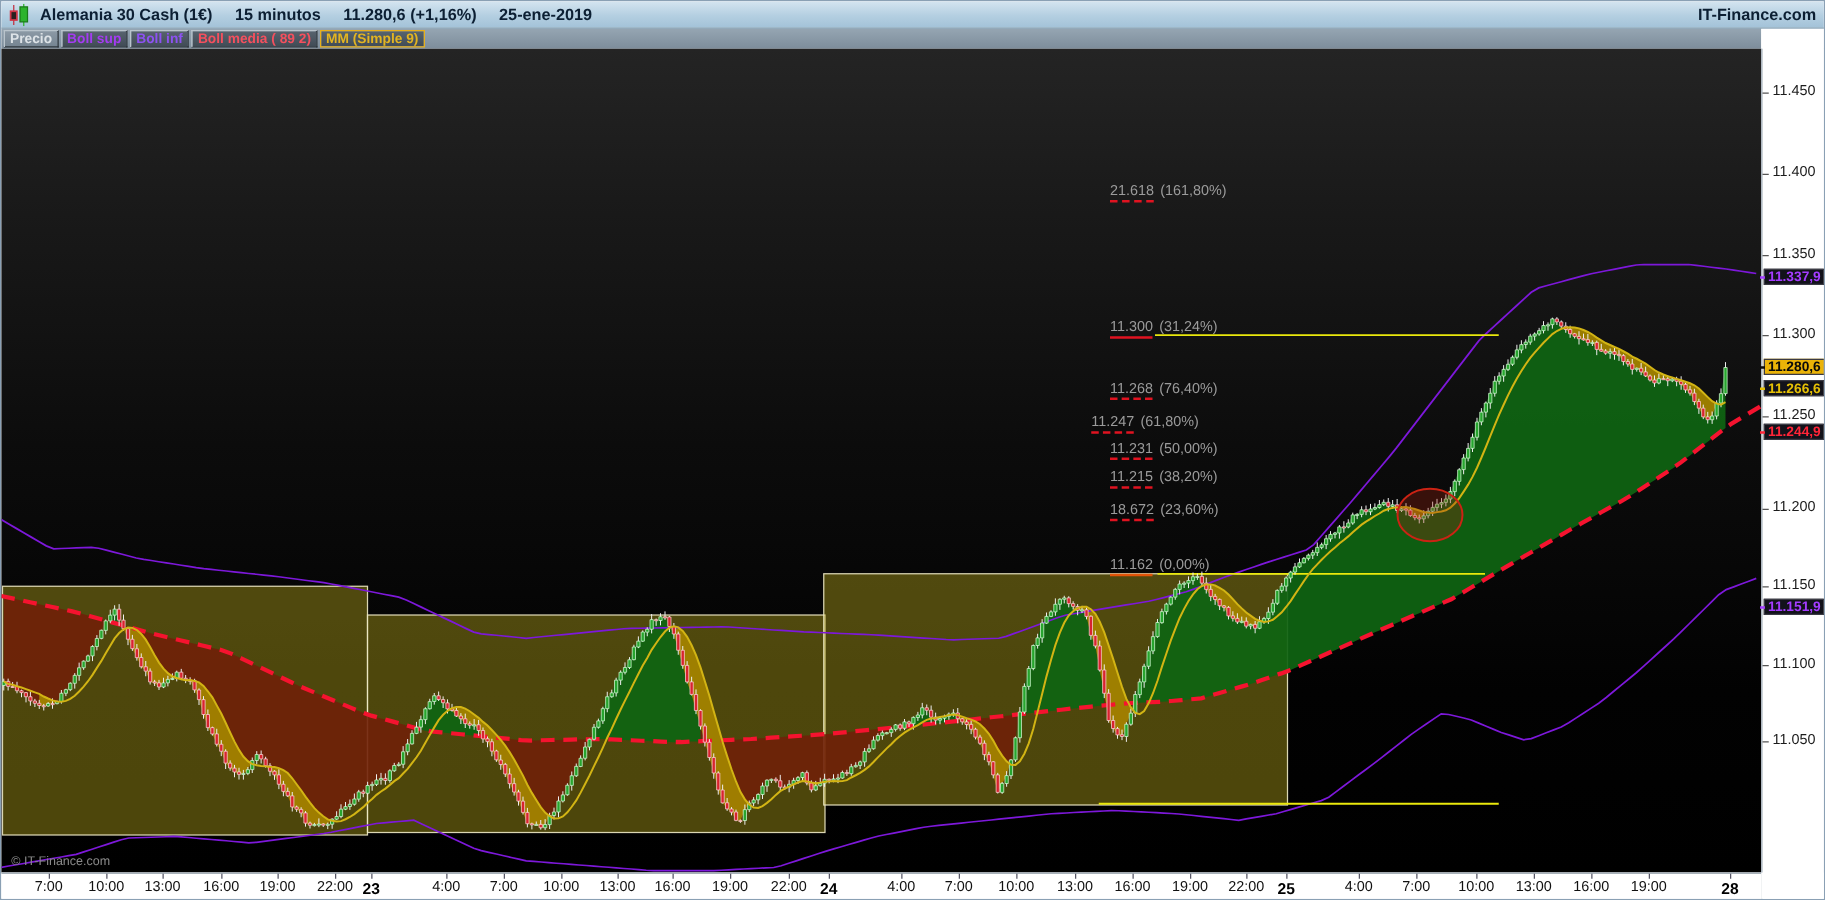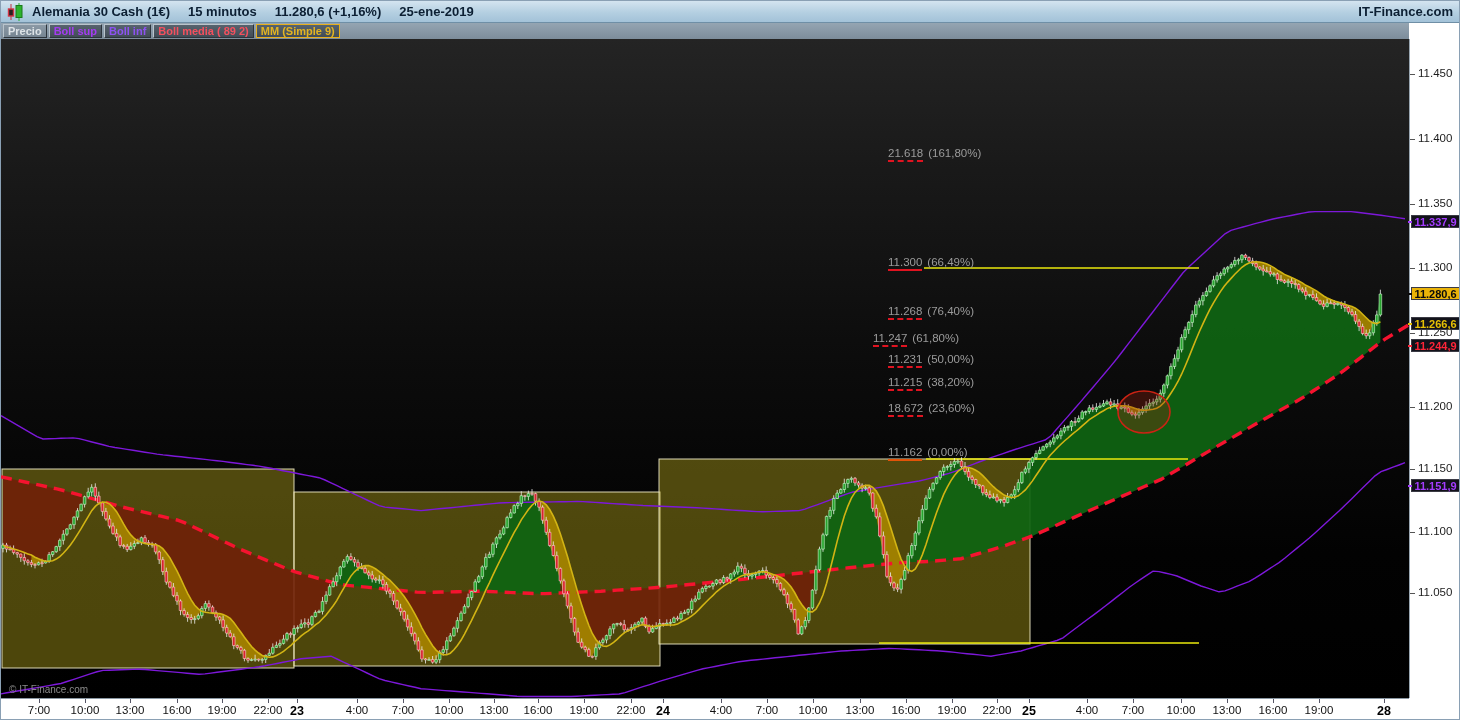--- a/index.html
+++ b/index.html
@@ -106,21 +106,21 @@
         <line x1="925" y1="420" x2="1187" y2="420" stroke="#eae80c" stroke-width="1.4"></line>
         <line x1="878" y1="604" x2="1198" y2="604" stroke="#eae80c" stroke-width="1.6"></line>
         <path d="M2.0,503.9L2.0,513.4M5.5,503.9L5.5,513.4M9.1,506.6L9.1,511.1M12.6,506.4L12.6,515.6M16.2,512.7L16.2,518.8M19.8,514.6L19.8,522.9M23.3,514.1L23.3,525.6M26.9,520.1L26.9,526.6M30.4,520.9L30.4,528.2M34.0,524.1L34.0,529.4M37.5,522.6L37.5,526.4M41.0,519.7L41.0,528.0M44.6,521.4L44.6,524.5M48.1,513.0L48.1,523.9M51.7,512.0L51.7,517.9M55.2,506.8L55.2,513.9M58.8,499.5L58.8,511.9M62.3,491.1L62.3,505.6M65.9,489.3L65.9,496.9M69.4,484.7L69.4,490.6M73.0,477.2L73.0,489.9M76.5,469.1L76.5,481.3M80.1,464.7L80.1,472.4M83.6,456.6L83.6,468.5M87.2,448.8L87.2,459.5M90.7,445.2L90.7,457.4M94.3,444.3L94.3,461.7M97.8,452.6L97.8,465.6M101.4,462.7L101.4,477.1M104.9,468.9L104.9,481.7M108.5,476.2L108.5,489.5M112.0,483.7L112.0,495.8M115.6,489.8L115.6,502.0M119.1,495.7L119.1,508.6M122.7,504.9L122.7,509.8M126.2,504.9L126.2,513.0M129.8,503.2L129.8,511.5M133.3,501.6L133.3,510.1M136.9,499.7L136.9,505.1M140.4,497.5L140.4,506.1M144.0,496.1L144.0,505.1M147.5,501.0L147.5,507.5M151.1,502.8L151.1,508.7M154.7,504.0L154.7,515.3M158.2,511.7L158.2,525.0M161.8,517.9L161.8,536.0M165.3,528.6L165.3,545.8M168.9,542.3L168.9,549.5M172.4,544.0L172.4,558.2M176.0,553.1L176.0,565.9M179.5,560.4L179.5,576.2M183.1,569.3L183.1,577.6M186.6,572.9L186.6,582.8M190.2,575.2L190.2,584.6M193.7,576.9L193.7,584.7M197.3,574.6L197.3,581.1M200.8,567.0L200.8,579.4M204.4,561.9L204.4,572.5M207.9,561.4L207.9,571.8M211.5,566.4L211.5,575.1M215.0,571.5L215.0,581.9M218.6,577.2L218.6,584.9M222.1,576.4L222.1,592.3M225.7,585.7L225.7,598.0M229.2,591.1L229.2,598.6M232.8,594.6L232.8,610.2M236.3,605.5L236.3,610.5M239.9,606.8L239.9,614.8M243.4,609.9L243.4,622.3M247.0,618.3L247.0,623.8M250.5,619.3L250.5,622.2M254.1,615.7L254.1,622.7M257.6,619.6L257.6,622.6M261.2,619.1L261.2,624.3M264.7,615.6L264.7,624.0M268.3,610.0L268.3,617.0M271.8,604.4L271.8,615.6M275.4,602.6L275.4,609.1M278.9,600.6L278.9,608.9M282.5,595.8L282.5,605.5M286.0,592.9L286.0,602.4M289.6,592.7L289.6,598.8M293.1,586.4L293.1,596.7M296.7,586.3L296.7,593.6M300.2,580.4L300.2,589.8M303.8,579.3L303.8,588.7M307.3,579.7L307.3,588.8M310.9,576.4L310.9,587.2M314.4,571.3L314.4,578.5M318.0,570.7L318.0,574.2M321.5,557.9L321.5,575.5M325.1,552.2L325.1,565.2M328.6,545.2L328.6,556.7M332.2,538.5L332.2,548.3M335.7,533.5L335.7,547.2M339.3,526.8L339.3,540.3M342.8,520.0L342.8,528.6M346.4,515.4L346.4,524.7M349.9,514.2L349.9,521.8M353.5,518.1L353.5,527.4M357.0,520.5L357.0,531.8M360.6,524.1L360.6,530.3M364.1,526.3L364.1,534.6M367.7,531.5L367.7,540.2M371.2,531.9L371.2,543.4M374.8,538.1L374.8,543.9M378.3,536.2L378.3,544.8M381.9,536.9L381.9,549.6M385.4,543.0L385.4,555.3M389.0,550.2L389.0,558.8M392.5,552.0L392.5,566.0M396.1,560.8L396.1,570.5M399.6,564.8L399.6,576.8M403.2,571.3L403.2,582.6M406.7,575.6L406.7,591.8M410.3,583.3L410.3,597.5M413.8,592.8L413.8,605.5M417.4,598.3L417.4,612.6M420.9,607.3L420.9,622.9M424.5,619.1L424.5,624.5M428.0,618.2L428.0,621.2M431.6,617.0L431.6,624.7M435.1,616.3L435.1,625.1M438.7,611.2L438.7,624.2M442.2,607.1L442.2,616.6M445.8,598.1L445.8,614.9M449.3,594.0L449.3,603.0M452.9,587.6L452.9,597.6M456.4,578.2L456.4,593.5M460.0,571.8L460.0,582.6M463.5,565.3L463.5,574.7M467.1,554.6L467.1,569.3M470.6,551.9L470.6,561.3M474.2,540.2L474.2,553.3M477.7,535.9L477.7,543.9M481.3,526.4L481.3,540.1M484.8,514.4L484.8,530.8M488.4,512.7L488.4,519.2M491.9,503.2L491.9,518.2M495.5,497.3L495.5,509.0M499.0,490.9L499.0,500.5M502.6,486.7L502.6,496.2M506.1,476.8L506.1,489.3M509.7,470.1L509.7,479.5M513.2,465.3L513.2,474.6M516.8,462.8L516.8,470.0M520.3,452.2L520.3,467.7M523.9,455.8L523.9,461.7M527.4,451.6L527.4,461.3M531.0,450.1L531.0,456.9M534.5,453.7L534.5,466.6M538.1,459.4L538.1,472.1M541.6,466.3L541.6,484.8M545.2,477.8L545.2,496.0M548.7,489.9L548.7,507.8M552.3,502.4L552.3,517.4M555.8,512.5L555.8,532.3M559.4,528.4L559.4,544.6M562.9,539.7L562.9,558.2M566.5,552.3L566.5,569.5M570.0,563.7L570.0,584.0M573.6,578.0L573.6,596.7M577.1,588.7L577.1,603.8M580.7,599.4L580.7,609.7M584.2,606.7L584.2,613.3M587.8,608.7L587.8,618.0M591.3,616.6L591.3,619.3M594.9,604.6L594.9,620.8M598.4,601.4L598.4,610.7M601.9,598.7L601.9,605.9M605.5,595.6L605.5,604.4M609.0,587.1L609.0,600.2M612.6,584.5L612.6,594.5M616.1,583.9L616.1,587.4M619.7,582.9L619.7,587.2M623.2,580.9L623.2,594.3M626.8,588.6L626.8,592.9M630.3,585.1L630.3,594.8M633.9,583.2L633.9,592.0M637.4,581.8L637.4,588.2M641.0,578.4L641.0,586.0M644.5,577.4L644.5,589.2M648.1,585.3L648.1,594.9M651.6,585.7L651.6,593.9M655.2,583.2L655.2,590.3M658.7,580.0L658.7,590.5M662.3,583.8L662.3,587.7M665.8,580.4L665.8,586.8M669.4,580.1L669.4,587.5M672.9,577.5L672.9,584.0M676.5,576.8L676.5,581.8M680.0,572.1L680.0,581.6M683.6,570.8L683.6,575.1M687.1,569.5L687.1,576.2M690.7,559.4L690.7,574.4M694.2,556.5L694.2,563.4M697.8,550.1L697.8,560.7M701.3,547.6L701.3,554.3M704.9,545.4L704.9,552.8M708.4,546.5L708.4,548.5M712.0,542.8L712.0,550.5M715.5,540.2L715.5,546.2M719.1,539.8L719.1,545.6M722.6,536.2L722.6,545.1M726.2,537.5L726.2,542.6M729.7,534.1L729.7,544.7M733.3,530.5L733.3,537.7M736.8,523.3L736.8,535.7M740.4,524.6L740.4,533.2M743.9,525.4L743.9,539.1M747.5,531.1L747.5,540.6M751.0,533.9L751.0,540.4M754.6,532.7L754.6,538.9M758.1,531.0L758.1,536.8M761.7,528.4L761.7,534.4M765.2,527.4L765.2,539.7M768.8,535.4L768.8,540.8M772.3,536.4L772.3,544.5M775.9,537.3L775.9,548.3M779.4,543.2L779.4,552.5M783.0,548.8L783.0,556.9M786.5,553.3L786.5,569.1M790.1,562.4L790.1,573.3M793.6,569.8L793.6,583.7M797.2,579.3L797.2,595.8M800.7,586.6L800.7,596.1M804.3,577.9L804.3,590.4M807.8,568.2L807.8,584.2M811.4,550.2L811.4,570.5M814.9,526.6L814.9,555.1M818.5,507.7L818.5,532.2M822.0,493.8L822.0,512.8M825.6,476.6L825.6,497.2M829.1,468.0L829.1,479.9M832.7,456.3L832.7,475.2M836.2,451.0L836.2,460.1M839.8,449.2L839.8,454.7M843.3,439.7L843.3,453.6M846.9,439.6L846.9,448.9M850.4,437.6L850.4,443.7M854.0,438.0L854.0,446.9M857.5,442.0L857.5,448.6M861.1,444.3L861.1,453.2M864.6,445.7L864.6,451.4M868.2,446.9L868.2,456.5M871.7,453.3L871.7,472.8M875.3,465.5L875.3,479.7M878.8,473.5L878.8,498.3M882.4,492.5L882.4,519.5M885.9,512.3L885.9,539.2M889.5,533.4L889.5,547.1M893.0,542.5L893.0,552.0M896.6,544.7L896.6,553.1M900.1,538.8L900.1,554.5M903.7,527.8L903.7,541.6M907.2,513.8L907.2,534.6M910.8,503.9L910.8,519.5M914.3,492.0L914.3,511.2M917.9,478.0L917.9,496.3M921.4,466.0L921.4,484.3M925.0,456.2L925.0,471.2M928.5,447.9L928.5,460.0M932.1,443.2L932.1,452.6M935.6,438.0L935.6,445.4M939.2,431.3L939.2,440.8M942.7,425.4L942.7,436.5M946.3,426.0L946.3,431.4M949.8,422.1L949.8,431.5M953.4,419.0L953.4,428.8M956.9,419.8L956.9,424.9M960.5,418.2L960.5,429.2M964.0,423.0L964.0,435.8M967.6,428.7L967.6,441.9M971.1,436.1L971.1,444.9M974.7,439.8L974.7,449.0M978.2,445.0L978.2,450.1M981.8,445.9L981.8,456.5M985.3,450.0L985.3,458.2M988.9,451.6L988.9,460.2M992.4,454.3L992.4,459.6M996.0,454.9L996.0,463.7M999.5,459.9L999.5,464.4M1003.1,457.8L1003.1,467.6M1006.6,454.0L1006.6,464.3M1010.2,454.5L1010.2,460.1M1013.7,446.8L1013.7,460.1M1017.3,440.3L1017.3,453.2M1020.8,432.5L1020.8,445.0M1024.4,427.4L1024.4,435.2M1027.9,422.2L1027.9,434.1M1031.5,417.6L1031.5,427.0M1035.0,411.4L1035.0,420.8M1038.6,407.8L1038.6,415.3M1042.1,406.6L1042.1,411.7M1045.7,403.9L1045.7,409.4M1049.2,400.9L1049.2,408.2M1052.8,394.9L1052.8,405.8M1056.3,395.1L1056.3,400.4M1059.9,389.0L1059.9,400.3M1063.4,385.9L1063.4,394.4M1067.0,386.5L1067.0,391.7M1070.5,381.0L1070.5,391.9M1074.1,378.0L1074.1,387.1M1077.6,376.4L1077.6,383.6M1081.2,371.1L1081.2,380.8M1084.7,371.5L1084.7,376.3M1088.3,366.0L1088.3,374.8M1091.8,365.4L1091.8,373.1M1095.4,364.1L1095.4,373.1M1098.9,363.7L1098.9,369.1M1102.5,361.0L1102.5,367.9M1106.0,360.6L1106.0,365.8M1109.6,359.4L1109.6,370.2M1113.1,361.0L1113.1,368.0M1116.7,360.2L1116.7,371.5M1120.2,366.0L1120.2,370.6M1123.8,363.5L1123.8,373.3M1127.3,365.2L1127.3,374.5M1130.9,371.3L1130.9,377.2M1134.4,372.7L1134.4,379.7M1138.0,369.1L1138.0,379.4M1141.5,367.3L1141.5,375.7M1145.1,362.3L1145.1,373.8M1148.6,360.1L1148.6,370.3M1152.2,359.5L1152.2,367.5M1155.7,356.6L1155.7,366.1M1159.3,350.5L1159.3,363.5M1162.8,344.5L1162.8,357.9M1166.4,335.5L1166.4,349.4M1169.9,324.3L1169.9,340.4M1173.5,315.4L1173.5,330.1M1177.0,307.8L1177.0,322.6M1180.6,295.2L1180.6,313.4M1184.1,287.5L1184.1,301.2M1187.7,282.2L1187.7,294.9M1191.2,271.4L1191.2,288.0M1194.8,261.9L1194.8,278.3M1198.3,258.8L1198.3,268.6M1201.9,253.1L1201.9,266.4M1205.4,248.5L1205.4,257.8M1209.0,245.4L1209.0,253.7M1212.5,236.8L1212.5,248.5M1216.1,233.2L1216.1,243.6M1219.6,232.5L1219.6,239.9M1223.2,228.0L1223.2,236.8M1226.7,226.9L1226.7,233.5M1230.3,223.3L1230.3,229.6M1233.8,217.9L1233.8,227.7M1237.4,218.9L1237.4,225.6M1240.9,215.1L1240.9,223.9M1244.5,214.7L1244.5,221.0M1248.0,217.3L1248.0,223.3M1251.6,218.8L1251.6,227.2M1255.1,221.5L1255.1,231.2M1258.7,227.3L1258.7,231.8M1262.2,226.0L1262.2,236.6M1265.8,227.9L1265.8,233.5M1269.3,228.1L1269.3,237.6M1272.9,233.2L1272.9,237.8M1276.4,233.5L1276.4,245.1M1280.0,236.1L1280.0,242.6M1283.5,240.3L1283.5,244.8M1287.1,239.8L1287.1,248.0M1290.6,239.0L1290.6,248.8M1294.2,240.9L1294.2,249.7M1297.7,244.3L1297.7,253.3M1301.3,248.2L1301.3,254.4M1304.8,248.1L1304.8,260.6M1308.4,255.0L1308.4,258.3M1311.9,251.3L1311.9,261.1M1315.5,254.3L1315.5,262.6M1319.0,260.6L1319.0,266.2M1322.6,261.3L1322.6,270.5M1326.1,259.8L1326.1,268.4M1329.7,260.7L1329.7,265.0M1333.2,261.0L1333.2,269.9M1336.8,262.7L1336.8,266.7M1340.3,262.4L1340.3,270.0M1343.9,262.0L1343.9,272.8M1347.4,267.1L1347.4,275.3M1351.0,269.7L1351.0,277.5M1354.5,272.0L1354.5,285.1M1358.1,280.0L1358.1,292.1M1361.6,284.7L1361.6,296.3M1365.2,290.5L1365.2,299.8M1368.7,290.2L1368.7,300.1M1372.3,281.2L1372.3,296.5M1375.8,271.7L1375.8,286.8M1379.4,250.7L1379.4,277.6" stroke="#eeeeee" stroke-width="0.8" fill="none"></path>
         <path d="M0.7,506.1h2.6v3.3h-2.6ZM36.2,523.8h2.6v2.0h-2.6ZM43.3,522.2h2.6v1.7h-2.6ZM46.8,515.6h2.6v6.6h-2.6ZM50.4,512.7h2.6v2.9h-2.6ZM53.9,507.6h2.6v5.1h-2.6ZM57.5,501.3h2.6v6.3h-2.6ZM61.0,495.2h2.6v6.1h-2.6ZM64.6,489.9h2.6v5.3h-2.6ZM68.1,485.7h2.6v4.2h-2.6ZM71.7,478.2h2.6v7.5h-2.6ZM75.2,471.8h2.6v6.4h-2.6ZM78.8,465.2h2.6v6.5h-2.6ZM82.3,457.7h2.6v7.6h-2.6ZM85.9,453.1h2.6v4.6h-2.6ZM89.4,448.3h2.6v4.8h-2.6ZM128.5,507.3h2.6v3.3h-2.6ZM132.0,504.5h2.6v2.8h-2.6ZM135.6,503.7h2.6v0.9h-2.6ZM139.1,498.7h2.6v5.0h-2.6ZM192.4,579.7h2.6v0.9h-2.6ZM196.0,576.7h2.6v3.0h-2.6ZM199.5,569.4h2.6v7.3h-2.6ZM203.1,564.6h2.6v4.8h-2.6ZM249.2,620.6h2.6v0.9h-2.6ZM252.8,620.2h2.6v0.9h-2.6ZM259.9,620.4h2.6v0.9h-2.6ZM263.4,616.3h2.6v4.1h-2.6ZM267.0,614.2h2.6v2.1h-2.6ZM270.5,608.3h2.6v5.9h-2.6ZM274.1,606.3h2.6v2.1h-2.6ZM277.6,604.4h2.6v1.8h-2.6ZM281.2,600.2h2.6v4.2h-2.6ZM284.7,594.5h2.6v5.8h-2.6ZM291.8,589.4h2.6v6.2h-2.6ZM295.4,588.5h2.6v1.0h-2.6ZM298.9,585.0h2.6v3.5h-2.6ZM302.5,583.7h2.6v1.3h-2.6ZM309.6,577.6h2.6v7.8h-2.6ZM313.1,573.4h2.6v4.2h-2.6ZM316.7,572.4h2.6v1.0h-2.6ZM320.2,562.4h2.6v10.0h-2.6ZM323.8,556.1h2.6v6.3h-2.6ZM327.3,547.7h2.6v8.4h-2.6ZM330.9,542.8h2.6v4.9h-2.6ZM334.4,536.7h2.6v6.0h-2.6ZM338.0,528.0h2.6v8.7h-2.6ZM341.5,522.3h2.6v5.7h-2.6ZM345.1,517.6h2.6v4.6h-2.6ZM377.0,540.8h2.6v0.9h-2.6ZM426.7,620.5h2.6v0.9h-2.6ZM433.8,620.6h2.6v2.6h-2.6ZM437.4,613.4h2.6v7.3h-2.6ZM440.9,610.6h2.6v2.8h-2.6ZM444.5,601.8h2.6v8.8h-2.6ZM448.0,596.9h2.6v4.9h-2.6ZM451.6,589.2h2.6v7.6h-2.6ZM455.1,581.6h2.6v7.7h-2.6ZM458.7,574.1h2.6v7.5h-2.6ZM462.2,567.6h2.6v6.6h-2.6ZM465.8,558.6h2.6v9.0h-2.6ZM469.3,552.4h2.6v6.2h-2.6ZM472.9,542.8h2.6v9.6h-2.6ZM476.4,537.7h2.6v5.1h-2.6ZM480.0,527.9h2.6v9.8h-2.6ZM483.5,518.4h2.6v9.5h-2.6ZM487.1,515.3h2.6v3.1h-2.6ZM490.6,505.1h2.6v10.2h-2.6ZM494.2,498.8h2.6v6.3h-2.6ZM497.7,495.0h2.6v3.8h-2.6ZM501.3,488.8h2.6v6.2h-2.6ZM504.8,478.6h2.6v10.1h-2.6ZM508.4,473.9h2.6v4.7h-2.6ZM511.9,466.6h2.6v7.3h-2.6ZM515.5,464.4h2.6v2.3h-2.6ZM519.0,456.7h2.6v7.7h-2.6ZM526.1,454.4h2.6v3.0h-2.6ZM593.6,608.7h2.6v8.7h-2.6ZM597.1,603.4h2.6v5.3h-2.6ZM600.6,600.9h2.6v2.5h-2.6ZM604.2,596.6h2.6v4.3h-2.6ZM607.7,589.8h2.6v6.8h-2.6ZM611.3,585.1h2.6v4.7h-2.6ZM614.8,584.4h2.6v0.9h-2.6ZM629.0,588.4h2.6v2.4h-2.6ZM632.6,585.3h2.6v3.1h-2.6ZM636.1,583.1h2.6v2.3h-2.6ZM639.7,579.1h2.6v3.9h-2.6ZM650.3,589.6h2.6v3.4h-2.6ZM653.9,587.6h2.6v2.0h-2.6ZM657.4,584.4h2.6v3.1h-2.6ZM664.5,584.1h2.6v1.0h-2.6ZM668.1,583.4h2.6v0.9h-2.6ZM671.6,579.0h2.6v4.4h-2.6ZM678.7,574.4h2.6v5.5h-2.6ZM682.3,573.3h2.6v1.1h-2.6ZM685.8,570.5h2.6v2.8h-2.6ZM689.4,562.1h2.6v8.4h-2.6ZM692.9,560.0h2.6v2.1h-2.6ZM696.5,553.1h2.6v6.9h-2.6ZM700.0,549.4h2.6v3.7h-2.6ZM703.6,547.2h2.6v2.3h-2.6ZM707.1,547.1h2.6v0.9h-2.6ZM710.7,544.5h2.6v2.6h-2.6ZM714.2,540.9h2.6v3.6h-2.6ZM721.3,538.5h2.6v5.1h-2.6ZM728.4,534.9h2.6v5.1h-2.6ZM732.0,533.0h2.6v2.0h-2.6ZM735.5,527.2h2.6v5.8h-2.6ZM749.7,535.7h2.6v1.4h-2.6ZM753.3,534.0h2.6v1.6h-2.6ZM756.8,532.3h2.6v1.8h-2.6ZM760.4,531.4h2.6v0.9h-2.6ZM799.4,587.7h2.6v7.2h-2.6ZM803.0,581.5h2.6v6.3h-2.6ZM806.5,568.9h2.6v12.6h-2.6ZM810.1,551.2h2.6v17.7h-2.6ZM813.6,530.6h2.6v20.6h-2.6ZM817.2,510.1h2.6v20.5h-2.6ZM820.7,495.8h2.6v14.3h-2.6ZM824.3,477.4h2.6v18.4h-2.6ZM827.8,471.3h2.6v6.1h-2.6ZM831.4,459.4h2.6v11.9h-2.6ZM834.9,454.1h2.6v5.4h-2.6ZM838.5,450.5h2.6v3.6h-2.6ZM842.0,444.4h2.6v6.1h-2.6ZM845.6,440.4h2.6v4.0h-2.6ZM849.1,439.3h2.6v1.1h-2.6ZM863.3,448.8h2.6v0.9h-2.6ZM898.8,540.4h2.6v9.8h-2.6ZM902.4,531.5h2.6v8.9h-2.6ZM905.9,516.6h2.6v14.8h-2.6ZM909.5,506.5h2.6v10.2h-2.6ZM913.0,494.0h2.6v12.5h-2.6ZM916.6,481.7h2.6v12.3h-2.6ZM920.1,470.3h2.6v11.4h-2.6ZM923.7,459.0h2.6v11.3h-2.6ZM927.2,450.3h2.6v8.8h-2.6ZM930.8,444.3h2.6v6.0h-2.6ZM934.3,438.7h2.6v5.6h-2.6ZM937.9,432.5h2.6v6.2h-2.6ZM941.4,428.2h2.6v4.3h-2.6ZM945.0,427.5h2.6v0.9h-2.6ZM948.5,425.4h2.6v2.1h-2.6ZM952.1,422.4h2.6v3.1h-2.6ZM955.6,422.1h2.6v0.9h-2.6ZM991.1,458.0h2.6v0.9h-2.6ZM998.2,460.5h2.6v1.3h-2.6ZM1005.3,458.4h2.6v5.2h-2.6ZM1008.9,455.8h2.6v2.6h-2.6ZM1012.4,450.7h2.6v5.1h-2.6ZM1016.0,443.6h2.6v7.1h-2.6ZM1019.5,433.3h2.6v10.3h-2.6ZM1023.1,429.9h2.6v3.4h-2.6ZM1026.6,423.4h2.6v6.5h-2.6ZM1030.2,418.7h2.6v4.7h-2.6ZM1033.7,414.5h2.6v4.1h-2.6ZM1037.3,411.2h2.6v3.3h-2.6ZM1040.8,407.7h2.6v3.5h-2.6ZM1044.4,405.1h2.6v2.6h-2.6ZM1047.9,403.1h2.6v2.0h-2.6ZM1051.5,398.9h2.6v4.2h-2.6ZM1055.0,396.8h2.6v2.1h-2.6ZM1058.6,392.0h2.6v4.7h-2.6ZM1062.1,388.5h2.6v3.6h-2.6ZM1065.7,387.4h2.6v1.1h-2.6ZM1069.2,382.5h2.6v4.9h-2.6ZM1076.3,379.4h2.6v3.2h-2.6ZM1079.9,372.9h2.6v6.5h-2.6ZM1083.4,372.5h2.6v0.9h-2.6ZM1087.0,368.8h2.6v3.7h-2.6ZM1094.1,368.2h2.6v2.2h-2.6ZM1097.6,367.0h2.6v1.2h-2.6ZM1101.2,364.7h2.6v2.3h-2.6ZM1104.7,362.8h2.6v1.9h-2.6ZM1111.8,364.8h2.6v1.3h-2.6ZM1118.9,368.1h2.6v1.3h-2.6ZM1136.7,373.6h2.6v2.5h-2.6ZM1140.2,370.0h2.6v3.6h-2.6ZM1143.8,366.9h2.6v3.1h-2.6ZM1147.3,364.3h2.6v2.6h-2.6ZM1150.9,363.0h2.6v1.3h-2.6ZM1154.4,360.2h2.6v2.7h-2.6ZM1158.0,354.3h2.6v5.9h-2.6ZM1161.5,346.0h2.6v8.3h-2.6ZM1165.1,336.8h2.6v9.3h-2.6ZM1168.6,327.4h2.6v9.3h-2.6ZM1172.2,319.7h2.6v7.8h-2.6ZM1175.7,310.8h2.6v8.9h-2.6ZM1179.3,298.6h2.6v12.2h-2.6ZM1182.8,290.7h2.6v7.8h-2.6ZM1186.4,283.4h2.6v7.3h-2.6ZM1189.9,275.6h2.6v7.8h-2.6ZM1193.5,266.0h2.6v9.6h-2.6ZM1197.0,261.8h2.6v4.2h-2.6ZM1200.6,256.5h2.6v5.3h-2.6ZM1204.1,252.4h2.6v4.1h-2.6ZM1207.7,246.8h2.6v5.6h-2.6ZM1211.2,240.9h2.6v5.9h-2.6ZM1214.8,236.7h2.6v4.3h-2.6ZM1218.3,234.7h2.6v1.9h-2.6ZM1221.9,229.9h2.6v4.8h-2.6ZM1225.4,228.2h2.6v1.7h-2.6ZM1229.0,225.5h2.6v2.7h-2.6ZM1232.5,221.4h2.6v4.1h-2.6ZM1236.1,220.8h2.6v0.9h-2.6ZM1239.6,216.1h2.6v4.6h-2.6ZM1271.6,234.9h2.6v0.9h-2.6ZM1285.8,242.3h2.6v1.3h-2.6ZM1307.1,255.6h2.6v0.9h-2.6ZM1324.8,263.9h2.6v3.5h-2.6ZM1335.5,264.3h2.6v1.3h-2.6ZM1367.4,293.8h2.6v3.0h-2.6ZM1371.0,283.5h2.6v10.3h-2.6ZM1374.5,275.9h2.6v7.5h-2.6ZM1378.1,255.0h2.6v20.9h-2.6Z" fill="#27a52e" stroke="#d2f8d2" stroke-width="0.6"></path>
         <path d="M4.3,506.1h2.6v4.0h-2.6ZM7.8,510.1h2.6v0.9h-2.6ZM11.3,510.2h2.6v3.4h-2.6ZM14.9,513.6h2.6v1.5h-2.6ZM18.4,515.1h2.6v3.3h-2.6ZM22.0,518.4h2.6v3.4h-2.6ZM25.6,521.8h2.6v1.8h-2.6ZM29.1,523.6h2.6v1.8h-2.6ZM32.7,525.5h2.6v0.9h-2.6ZM39.8,523.8h2.6v0.9h-2.6ZM93.0,448.3h2.6v8.8h-2.6ZM96.5,457.1h2.6v6.8h-2.6ZM100.1,463.9h2.6v8.5h-2.6ZM103.6,472.4h2.6v7.5h-2.6ZM107.2,480.0h2.6v7.1h-2.6ZM110.7,487.0h2.6v7.4h-2.6ZM114.3,494.4h2.6v3.5h-2.6ZM117.8,497.9h2.6v8.6h-2.6ZM121.4,506.5h2.6v0.9h-2.6ZM124.9,507.3h2.6v3.3h-2.6ZM142.7,498.7h2.6v4.9h-2.6ZM146.2,503.6h2.6v1.6h-2.6ZM149.8,505.2h2.6v0.9h-2.6ZM153.3,505.4h2.6v7.5h-2.6ZM156.9,513.0h2.6v7.7h-2.6ZM160.5,520.7h2.6v11.9h-2.6ZM164.0,532.6h2.6v10.5h-2.6ZM167.6,543.1h2.6v5.1h-2.6ZM171.1,548.1h2.6v8.3h-2.6ZM174.7,556.4h2.6v5.6h-2.6ZM178.2,562.0h2.6v9.5h-2.6ZM181.8,571.5h2.6v3.9h-2.6ZM185.3,575.5h2.6v3.1h-2.6ZM188.9,578.5h2.6v2.0h-2.6ZM206.6,564.6h2.6v3.5h-2.6ZM210.2,568.1h2.6v5.6h-2.6ZM213.7,573.6h2.6v4.4h-2.6ZM217.3,578.0h2.6v2.9h-2.6ZM220.8,580.9h2.6v7.5h-2.6ZM224.4,588.4h2.6v5.7h-2.6ZM227.9,594.1h2.6v3.6h-2.6ZM231.5,597.7h2.6v8.9h-2.6ZM235.0,606.6h2.6v1.8h-2.6ZM238.6,608.5h2.6v2.8h-2.6ZM242.1,611.3h2.6v8.2h-2.6ZM245.7,619.5h2.6v1.7h-2.6ZM256.3,620.2h2.6v0.9h-2.6ZM288.3,594.5h2.6v1.2h-2.6ZM306.0,583.7h2.6v1.7h-2.6ZM348.6,517.6h2.6v3.0h-2.6ZM352.2,520.6h2.6v2.6h-2.6ZM355.7,523.3h2.6v4.8h-2.6ZM359.3,528.1h2.6v1.3h-2.6ZM362.8,529.4h2.6v4.4h-2.6ZM366.4,533.8h2.6v2.2h-2.6ZM369.9,536.0h2.6v3.9h-2.6ZM373.5,540.0h2.6v1.2h-2.6ZM380.6,540.8h2.6v4.6h-2.6ZM384.1,545.4h2.6v6.7h-2.6ZM387.7,552.0h2.6v2.3h-2.6ZM391.2,554.4h2.6v7.5h-2.6ZM394.8,561.8h2.6v7.1h-2.6ZM398.3,569.0h2.6v3.6h-2.6ZM401.9,572.5h2.6v7.7h-2.6ZM405.4,580.2h2.6v7.7h-2.6ZM409.0,587.9h2.6v6.7h-2.6ZM412.5,594.6h2.6v7.3h-2.6ZM416.1,601.9h2.6v9.0h-2.6ZM419.6,610.9h2.6v9.1h-2.6ZM423.2,620.0h2.6v0.9h-2.6ZM430.3,620.5h2.6v2.7h-2.6ZM522.6,456.7h2.6v0.9h-2.6ZM529.7,454.4h2.6v0.9h-2.6ZM533.2,454.6h2.6v7.6h-2.6ZM536.8,462.2h2.6v6.0h-2.6ZM540.3,468.2h2.6v13.0h-2.6ZM543.9,481.2h2.6v12.1h-2.6ZM547.4,493.3h2.6v13.2h-2.6ZM551.0,506.5h2.6v10.0h-2.6ZM554.5,516.6h2.6v12.8h-2.6ZM558.1,529.4h2.6v12.5h-2.6ZM561.6,541.8h2.6v12.9h-2.6ZM565.2,554.8h2.6v12.2h-2.6ZM568.7,567.0h2.6v12.4h-2.6ZM572.3,579.4h2.6v13.6h-2.6ZM575.8,593.0h2.6v10.3h-2.6ZM579.4,603.2h2.6v4.9h-2.6ZM582.9,608.2h2.6v2.5h-2.6ZM586.5,610.6h2.6v6.7h-2.6ZM590.0,617.3h2.6v0.9h-2.6ZM618.4,584.4h2.6v1.1h-2.6ZM621.9,585.6h2.6v5.1h-2.6ZM625.5,590.6h2.6v0.9h-2.6ZM643.2,579.1h2.6v8.3h-2.6ZM646.8,587.4h2.6v5.5h-2.6ZM661.0,584.4h2.6v0.9h-2.6ZM675.2,579.0h2.6v0.9h-2.6ZM717.8,540.9h2.6v2.7h-2.6ZM724.9,538.5h2.6v1.5h-2.6ZM739.1,527.2h2.6v2.0h-2.6ZM742.6,529.2h2.6v5.5h-2.6ZM746.2,534.7h2.6v2.4h-2.6ZM763.9,531.4h2.6v4.6h-2.6ZM767.5,536.0h2.6v2.5h-2.6ZM771.0,538.5h2.6v2.1h-2.6ZM774.6,540.5h2.6v3.9h-2.6ZM778.1,544.4h2.6v6.3h-2.6ZM781.7,550.7h2.6v4.9h-2.6ZM785.2,555.6h2.6v9.1h-2.6ZM788.8,564.7h2.6v5.7h-2.6ZM792.3,570.4h2.6v10.5h-2.6ZM795.9,580.9h2.6v14.0h-2.6ZM852.7,439.3h2.6v4.6h-2.6ZM856.2,443.9h2.6v2.2h-2.6ZM859.8,446.2h2.6v3.0h-2.6ZM866.9,448.8h2.6v5.3h-2.6ZM870.4,454.0h2.6v15.3h-2.6ZM874.0,469.3h2.6v8.5h-2.6ZM877.5,477.8h2.6v19.2h-2.6ZM881.1,497.0h2.6v18.6h-2.6ZM884.6,515.6h2.6v21.8h-2.6ZM888.2,537.4h2.6v6.4h-2.6ZM891.7,543.9h2.6v5.0h-2.6ZM895.3,548.8h2.6v1.4h-2.6ZM959.2,422.1h2.6v5.4h-2.6ZM962.7,427.5h2.6v5.0h-2.6ZM966.3,432.5h2.6v5.6h-2.6ZM969.8,438.1h2.6v2.5h-2.6ZM973.4,440.5h2.6v5.1h-2.6ZM976.9,445.7h2.6v1.2h-2.6ZM980.5,446.9h2.6v6.8h-2.6ZM984.0,453.7h2.6v1.9h-2.6ZM987.6,455.7h2.6v2.9h-2.6ZM994.7,458.0h2.6v3.9h-2.6ZM1001.8,460.5h2.6v3.1h-2.6ZM1072.8,382.5h2.6v0.9h-2.6ZM1090.5,368.8h2.6v1.6h-2.6ZM1108.3,362.8h2.6v3.3h-2.6ZM1115.4,364.8h2.6v4.6h-2.6ZM1122.5,368.1h2.6v1.0h-2.6ZM1126.0,369.1h2.6v4.3h-2.6ZM1129.6,373.4h2.6v1.8h-2.6ZM1133.1,375.2h2.6v1.0h-2.6ZM1243.2,216.1h2.6v2.4h-2.6ZM1246.7,218.5h2.6v3.4h-2.6ZM1250.3,221.9h2.6v2.7h-2.6ZM1253.8,224.6h2.6v3.4h-2.6ZM1257.4,228.0h2.6v2.1h-2.6ZM1260.9,230.1h2.6v1.9h-2.6ZM1264.5,232.0h2.6v0.9h-2.6ZM1268.0,232.7h2.6v2.4h-2.6ZM1275.1,234.9h2.6v5.6h-2.6ZM1278.7,240.5h2.6v1.4h-2.6ZM1282.2,241.8h2.6v1.7h-2.6ZM1289.3,242.3h2.6v2.2h-2.6ZM1292.9,244.5h2.6v1.0h-2.6ZM1296.4,245.5h2.6v4.7h-2.6ZM1300.0,250.2h2.6v2.0h-2.6ZM1303.5,252.2h2.6v4.3h-2.6ZM1310.6,255.6h2.6v2.9h-2.6ZM1314.2,258.5h2.6v3.2h-2.6ZM1317.7,261.8h2.6v3.2h-2.6ZM1321.3,265.0h2.6v2.4h-2.6ZM1328.4,263.9h2.6v0.9h-2.6ZM1331.9,264.1h2.6v1.5h-2.6ZM1339.0,264.3h2.6v1.7h-2.6ZM1342.6,266.0h2.6v2.5h-2.6ZM1346.1,268.5h2.6v4.4h-2.6ZM1349.7,272.8h2.6v2.7h-2.6ZM1353.2,275.5h2.6v6.7h-2.6ZM1356.8,282.2h2.6v5.3h-2.6ZM1360.3,287.5h2.6v7.0h-2.6ZM1363.9,294.5h2.6v2.3h-2.6Z" fill="#d8232f" stroke="#fad4d4" stroke-width="0.6"></path>
         <path d="M2.0,506.1L5.5,508.1L9.1,508.8L12.6,510.0L16.2,511.0L19.8,512.3L23.3,513.6L26.9,514.9L30.4,516.1L34.0,518.2L37.5,519.8L41.0,521.3L44.6,522.2L48.1,522.3L51.7,521.7L55.2,520.1L58.8,517.6L62.3,514.2L65.9,510.3L69.4,506.0L73.0,500.9L76.5,495.3L80.1,489.7L83.6,483.6L87.2,477.6L90.7,471.7L94.3,467.4L97.8,464.5L101.4,463.1L104.9,463.3L108.5,465.0L112.0,468.2L115.6,472.7L119.1,478.6L122.7,485.2L126.2,491.1L129.8,495.9L133.3,499.5L136.9,502.1L140.4,503.4L144.0,504.4L147.5,505.2L151.1,505.1L154.7,505.8L158.2,506.9L161.8,509.7L165.3,514.0L168.9,518.9L172.4,525.3L176.0,531.8L179.5,539.2L183.1,547.0L186.6,554.3L190.2,560.9L193.7,566.2L197.3,569.9L200.8,572.3L204.4,573.2L207.9,573.8L211.5,574.1L215.0,574.4L218.6,574.6L222.1,575.5L225.7,577.1L229.2,579.4L232.8,583.6L236.3,588.4L239.9,593.2L243.4,598.3L247.0,603.1L250.5,607.5L254.1,611.1L257.6,614.0L261.2,616.5L264.7,617.6L268.3,618.2L271.8,617.9L275.4,616.4L278.9,614.6L282.5,612.3L286.0,609.5L289.6,606.7L293.1,603.2L296.7,600.2L300.2,596.9L303.8,594.2L307.3,591.9L310.9,588.9L314.4,585.9L318.0,583.5L321.5,579.8L325.1,576.1L328.6,571.5L332.2,566.8L335.7,561.6L339.3,555.2L342.8,549.1L346.4,542.9L349.9,537.1L353.5,532.8L357.0,529.7L360.6,527.6L364.1,526.6L367.7,526.6L371.2,527.9L374.8,530.0L378.3,532.6L381.9,535.3L385.4,538.5L389.0,541.4L392.5,545.0L396.1,548.9L399.6,553.0L403.2,557.5L406.7,562.7L410.3,568.6L413.8,574.9L417.4,581.5L420.9,588.8L424.5,595.3L428.0,601.0L431.6,606.7L435.1,611.1L438.7,614.0L442.2,615.8L445.8,615.7L449.3,614.2L452.9,610.8L456.4,606.4L460.0,601.3L463.5,595.1L467.1,588.2L470.6,581.4L474.2,573.9L477.7,566.8L481.3,559.1L484.8,551.2L488.4,543.9L491.9,536.2L495.5,528.6L499.0,521.5L502.6,514.4L506.1,507.3L509.7,500.2L513.2,493.4L516.8,487.4L520.3,480.9L523.9,475.6L527.4,470.6L531.0,466.2L534.5,463.2L538.1,462.1L541.6,462.9L545.2,465.8L548.7,470.5L552.3,477.2L555.8,485.1L559.4,494.9L562.9,506.0L566.5,517.6L570.0,530.0L573.6,542.4L577.1,554.6L580.7,565.9L584.2,576.4L587.8,586.2L591.3,594.5L594.9,600.5L598.4,604.6L601.9,607.0L605.5,607.4L609.0,605.9L612.6,603.3L616.1,600.4L619.7,596.9L623.2,593.9L626.8,591.9L630.3,590.3L633.9,588.5L637.4,587.0L641.0,585.8L644.5,586.1L648.1,587.0L651.6,587.5L655.2,587.1L658.7,586.4L662.3,586.1L665.8,585.9L669.4,586.0L672.9,585.9L676.5,585.1L680.0,583.0L683.6,581.2L687.1,579.3L690.7,576.9L694.2,574.1L697.8,570.6L701.3,566.9L704.9,563.3L708.4,559.7L712.0,556.4L715.5,552.8L719.1,549.8L722.6,547.1L726.2,544.9L729.7,542.9L733.3,541.1L736.8,538.9L740.4,536.9L743.9,535.8L747.5,535.4L751.0,534.5L754.6,534.0L758.1,533.1L761.7,532.7L765.2,533.1L768.8,534.3L772.3,535.6L775.9,536.7L779.4,538.2L783.0,540.4L786.5,543.8L790.1,548.0L793.6,553.5L797.2,560.1L800.7,565.5L804.3,570.1L807.8,572.8L811.4,572.9L814.9,570.1L818.5,564.0L822.0,555.7L825.6,544.2L829.1,530.5L832.7,516.2L836.2,502.1L839.8,489.0L843.3,477.1L846.9,467.1L850.4,459.2L854.0,453.4L857.5,450.0L861.1,447.5L864.6,446.3L868.2,446.3L871.7,448.4L875.3,452.1L878.8,458.4L882.4,466.9L885.9,477.3L889.5,488.1L893.0,499.2L896.6,510.5L900.1,520.1L903.7,527.0L907.2,531.3L910.8,532.3L914.3,529.9L917.9,523.7L921.4,515.6L925.0,505.6L928.5,494.5L932.1,483.8L935.6,473.5L939.2,464.1L942.7,455.4L946.3,448.1L949.8,441.8L953.4,436.5L956.9,432.4L960.5,429.8L964.0,428.5L967.6,428.5L971.1,429.4L974.7,431.3L978.2,433.4L981.8,436.6L985.3,440.3L988.9,444.3L992.4,447.7L996.0,451.0L999.5,453.5L1003.1,456.1L1006.6,457.5L1010.2,458.5L1013.7,458.1L1017.3,456.8L1020.8,454.0L1024.4,450.9L1027.9,446.6L1031.5,441.9L1035.0,436.5L1038.6,431.2L1042.1,425.9L1045.7,420.8L1049.2,416.3L1052.8,412.5L1056.3,408.8L1059.9,405.3L1063.4,402.0L1067.0,399.0L1070.5,395.8L1074.1,393.0L1077.6,390.1L1081.2,386.8L1084.7,383.8L1088.3,380.7L1091.8,378.3L1095.4,376.1L1098.9,373.8L1102.5,371.8L1106.0,369.6L1109.6,368.2L1113.1,367.3L1116.7,366.9L1120.2,366.8L1123.8,366.7L1127.3,367.3L1130.9,368.2L1134.4,369.4L1138.0,370.6L1141.5,371.1L1145.1,371.3L1148.6,370.7L1152.2,370.2L1155.7,369.2L1159.3,367.1L1162.8,363.8L1166.4,359.5L1169.9,354.3L1173.5,348.7L1177.0,342.5L1180.6,335.2L1184.1,327.2L1187.7,318.6L1191.2,309.9L1194.8,301.0L1198.3,292.7L1201.9,284.8L1205.4,277.3L1209.0,270.2L1212.5,263.8L1216.1,257.8L1219.6,252.4L1223.2,247.3L1226.7,243.1L1230.3,239.1L1233.8,235.2L1237.4,231.7L1240.9,228.3L1244.5,225.8L1248.0,224.1L1251.6,223.0L1255.1,222.8L1258.7,223.0L1262.2,223.7L1265.8,225.0L1269.3,226.6L1272.9,228.6L1276.4,231.1L1280.0,233.3L1283.5,235.4L1287.1,237.0L1290.6,238.6L1294.2,240.1L1297.7,242.0L1301.3,243.9L1304.8,246.3L1308.4,248.0L1311.9,249.9L1315.5,251.9L1319.0,254.4L1322.6,257.0L1326.1,259.0L1329.7,260.6L1333.2,262.0L1336.8,262.9L1340.3,264.1L1343.9,265.2L1347.4,266.4L1351.0,267.6L1354.5,269.2L1358.1,271.8L1361.6,275.2L1365.2,278.7L1368.7,282.0L1372.3,283.9L1375.8,284.7L1379.4,282.7" fill="none" stroke="#d2b414" stroke-width="1.6"></path>
         <ellipse cx="1143" cy="373" rx="26" ry="21" fill="rgba(155,35,15,0.32)" stroke="#cb2314" stroke-width="1.6"></ellipse>
       </svg>
     <div id="fib-layer">
         <div class="fib-label" style="left: 887px; top: 108px;"><span class="num dashed">21.618</span><span class="pct">(161,80%)</span></div>
-        <div class="fib-label" style="left: 887px; top: 217px;"><span class="num solid">11.300</span><span class="pct">(66,49%)</span></div>
+        <div class="fib-label" style="left: 887px; top: 217px;"><span class="num solid">11.300</span><span class="pct">(31,24%)</span></div>
         <div class="fib-label" style="left: 887px; top: 266px;"><span class="num dashed">11.268</span><span class="pct">(76,40%)</span></div>
         <div class="fib-label" style="left: 872px; top: 293px;"><span class="num dashed">11.247</span><span class="pct">(61,80%)</span></div>
         <div class="fib-label" style="left: 887px; top: 314px;"><span class="num dashed">11.231</span><span class="pct">(50,00%)</span></div>
         <div class="fib-label" style="left: 887px; top: 337px;"><span class="num dashed">11.215</span><span class="pct">(38,20%)</span></div>
         <div class="fib-label" style="left: 887px; top: 363px;"><span class="num dashed">18.672</span><span class="pct">(23,60%)</span></div>
         <div class="fib-label" style="left: 887px; top: 407px;"><span class="num solid0">11.162</span><span class="pct">(0,00%)</span></div>
       </div>
     <div id="watermark">© IT-Finance.com</div>
   </div>
 
@@ -138,21 +138,21 @@
       <div class="ytick" style="top: 368px;"></div>
       <div class="ylab" style="top: 361px;">11.200</div>
       <div class="ytick" style="top: 430px;"></div>
       <div class="ylab" style="top: 423px;">11.150</div>
       <div class="ytick" style="top: 493px;"></div>
       <div class="ylab" style="top: 486px;">11.100</div>
       <div class="ytick" style="top: 554px;"></div>
       <div class="ylab" style="top: 547px;">11.050</div>
       <div class="badge" style="top: 176px; background: rgb(18, 18, 26); color: rgb(164, 60, 255);">11.337,9<div class="btick" style="top: 5px; background: rgb(164, 60, 255);"></div></div>
       <div class="badge" style="top: 248px; background: #eab308; color: rgb(10, 10, 10);">11.280,6<div class="btick" style="top: 5px; background: rgb(10, 10, 10);"></div></div>
-      <div class="badge" style="top: 278px; background: rgb(18, 18, 26); color: rgb(230, 192, 5);">11.266,6<div class="btick" style="top: 5px; background: rgb(230, 192, 5);"></div></div>
+      <div class="badge" style="top: 265px; background: rgb(18, 18, 26); color: rgb(230, 192, 5);">11.266,6<div class="btick" style="top: 5px; background: rgb(230, 192, 5);"></div></div>
       <div class="badge" style="top: 300px; background: rgb(18, 18, 26); color: rgb(255, 37, 56);">11.244,9<div class="btick" style="top: 5px; background: rgb(255, 37, 56);"></div></div>
       <div class="badge" style="top: 425px; background: rgb(18, 18, 26); color: rgb(164, 60, 255); margin-top: 15px;">11.151,9<div class="btick" style="top: 5px; background: rgb(164, 60, 255);"></div></div>
     </div>
   <div id="x-axis">
       <div class="xtick" style="left: 38px;"></div>
       <div class="xlab" style="left: 38px;">7:00</div>
       <div class="xtick" style="left: 84px;"></div>
       <div class="xlab" style="left: 84px;">10:00</div>
       <div class="xtick" style="left: 129px;"></div>
       <div class="xlab" style="left: 129px;">13:00</div>

